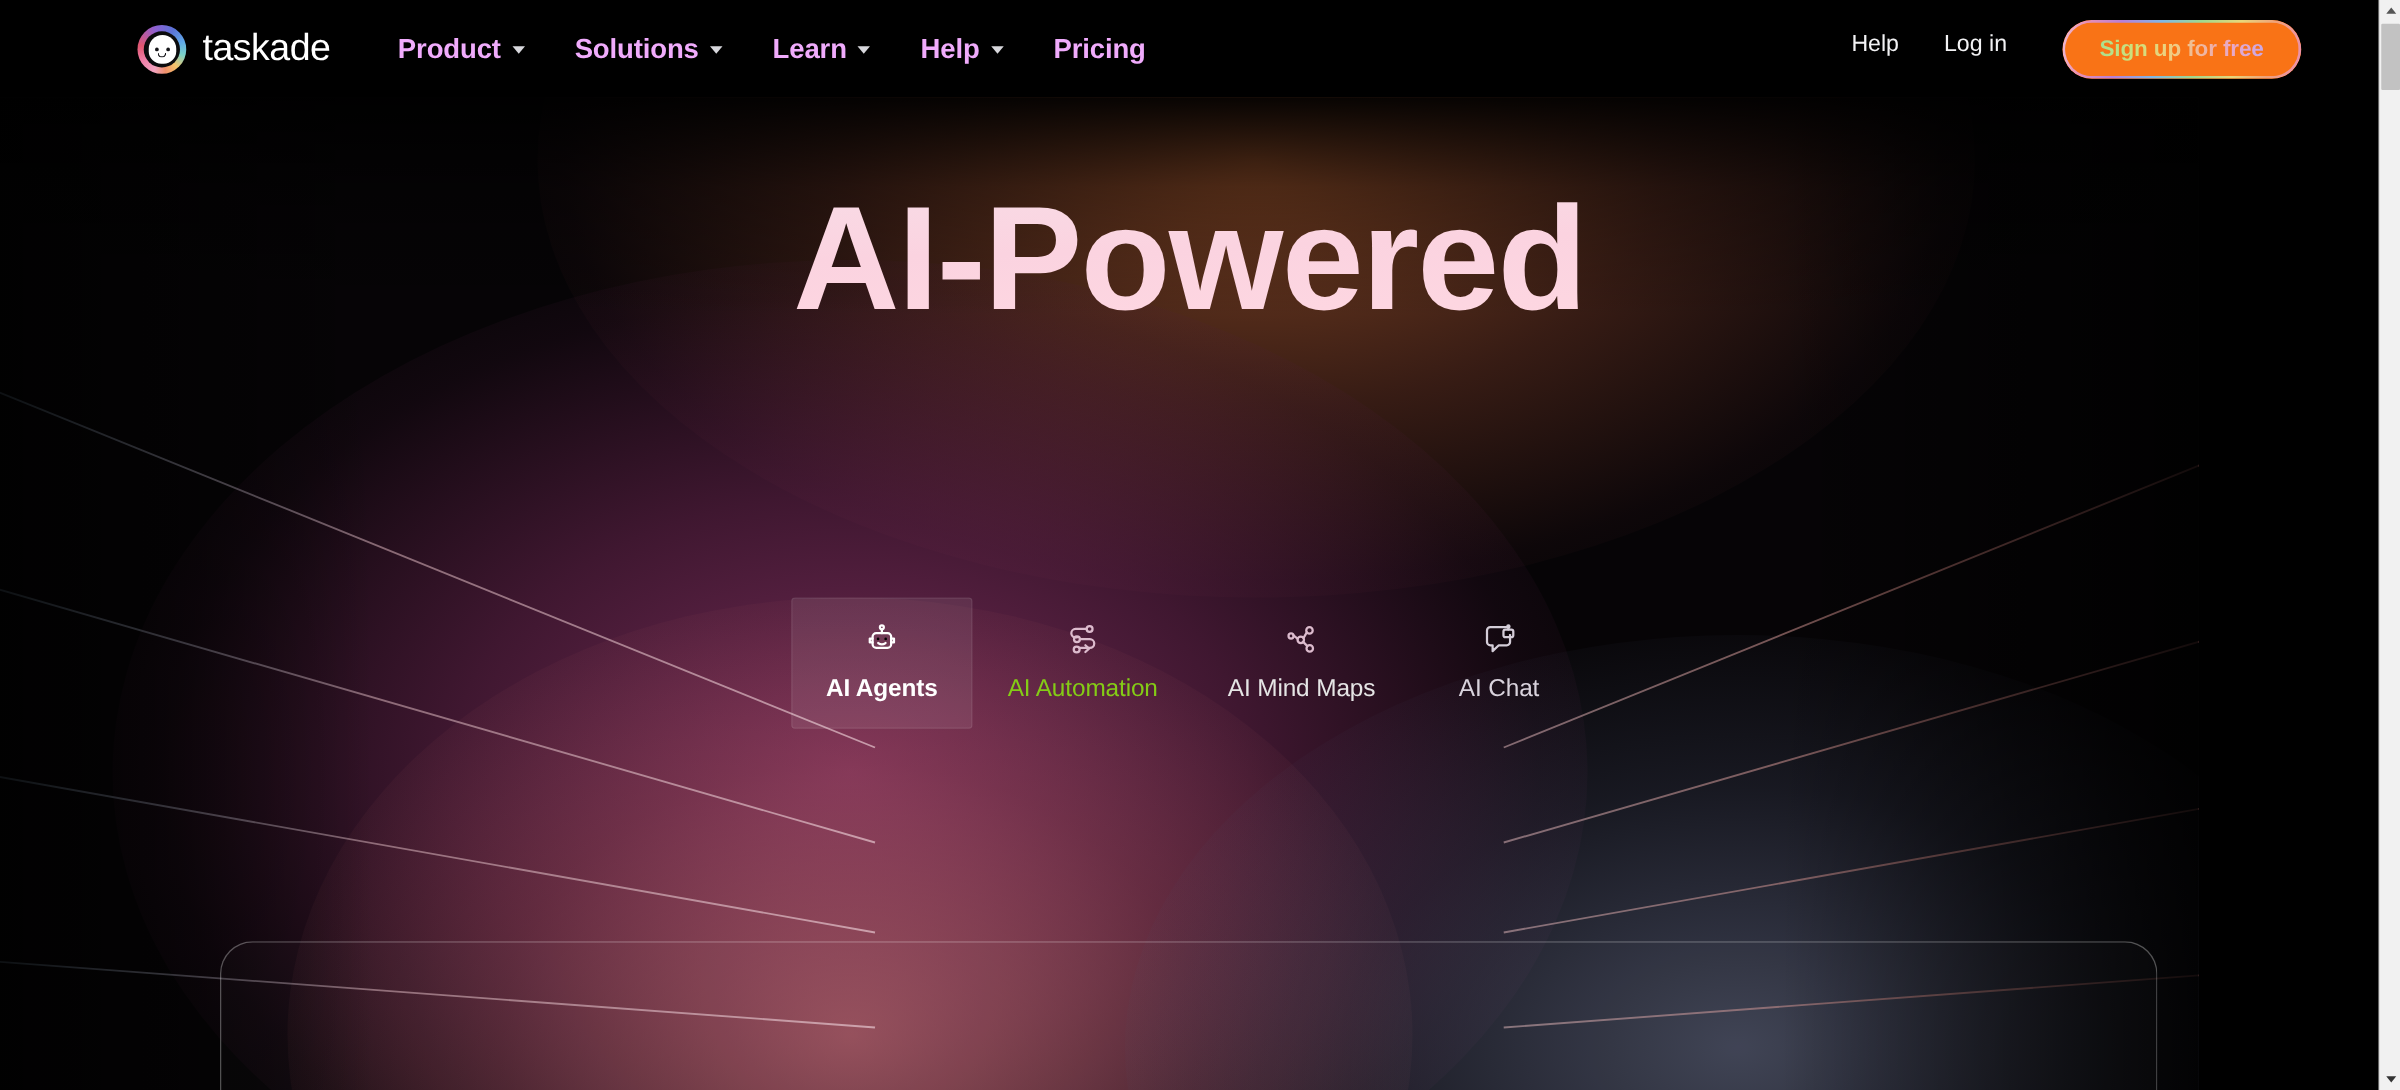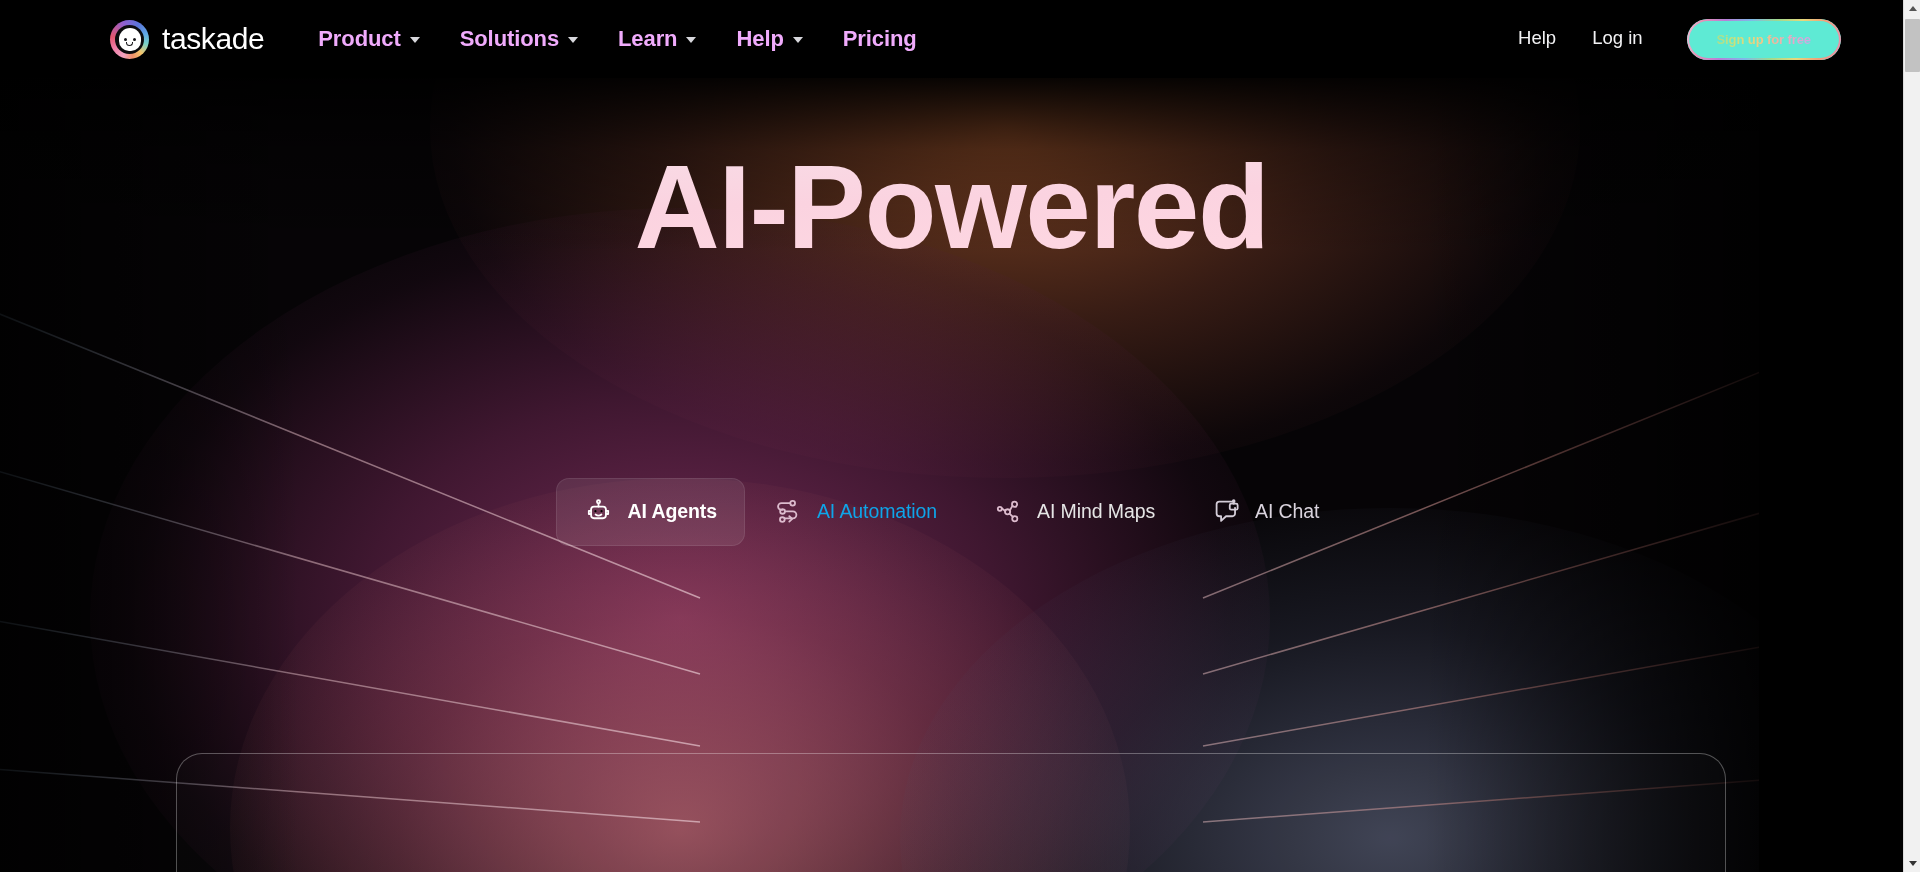--- a/index.html
+++ b/index.html
@@ -131,23 +131,23 @@
     font-weight:500;
     padding:8px 18px;
     cursor:pointer;
     white-space:nowrap;
   }
   #signup-button {
     position:relative;
     margin-left:26px;
     padding:13px 30px;
     border-radius:999px;
-    background:#5eead4;
-    cursor:pointer;
-    font-size:13px;
+    background:#f97316;
+    cursor:pointer;
+    font-size:18px;
     font-weight:600;
     letter-spacing:-0.1px;
     white-space:nowrap;
   }
   #signup-button::before {
     content:"";
     position:absolute; inset:0;
     border-radius:999px;
     padding:1.6px;
     background:linear-gradient(100deg,
@@ -250,41 +250,42 @@
     left:0; top:400px;
     width:1903px;
     display:flex;
     justify-content:center;
     align-items:flex-start;
     gap:0;
     z-index:12;
   }
   .tab {
     display:flex;
+    flex-direction:column;
     align-items:center;
     justify-content:flex-start;
     gap:14px;
     padding:18px 28px 20px;
-    border-radius:13px;
+    border-radius:3px;
     cursor:pointer;
     min-width:142px;
   }
   .tab .tab-icon {
     width:30px; height:30px;
     display:flex;
     align-items:center;
     justify-content:center;
   }
   .tab .tab-icon svg { display:block; }
   .tab .tab-label {
     font-size:19.5px;
     font-weight:500;
     letter-spacing:-0.1px;
     white-space:nowrap;
-    color:#0ea5e9;
+    color:#84cc16;
   }
   .tab.active {
     background:rgba(255,255,255,0.085);
     box-shadow:inset 0 0 0 1px rgba(255,255,255,0.085);
   }
   .tab.active .tab-label { color:#ffffff; font-weight:600; }
   .tab.active .tab-icon svg { stroke:#ffffff; }
   .tab .tab-icon svg { stroke:#dcbbcd; }
   .tab#tab-ai-chat .tab-label { color:#d9d3dd; }
   .tab#tab-ai-chat .tab-icon svg { stroke:#d4cdd8; }

